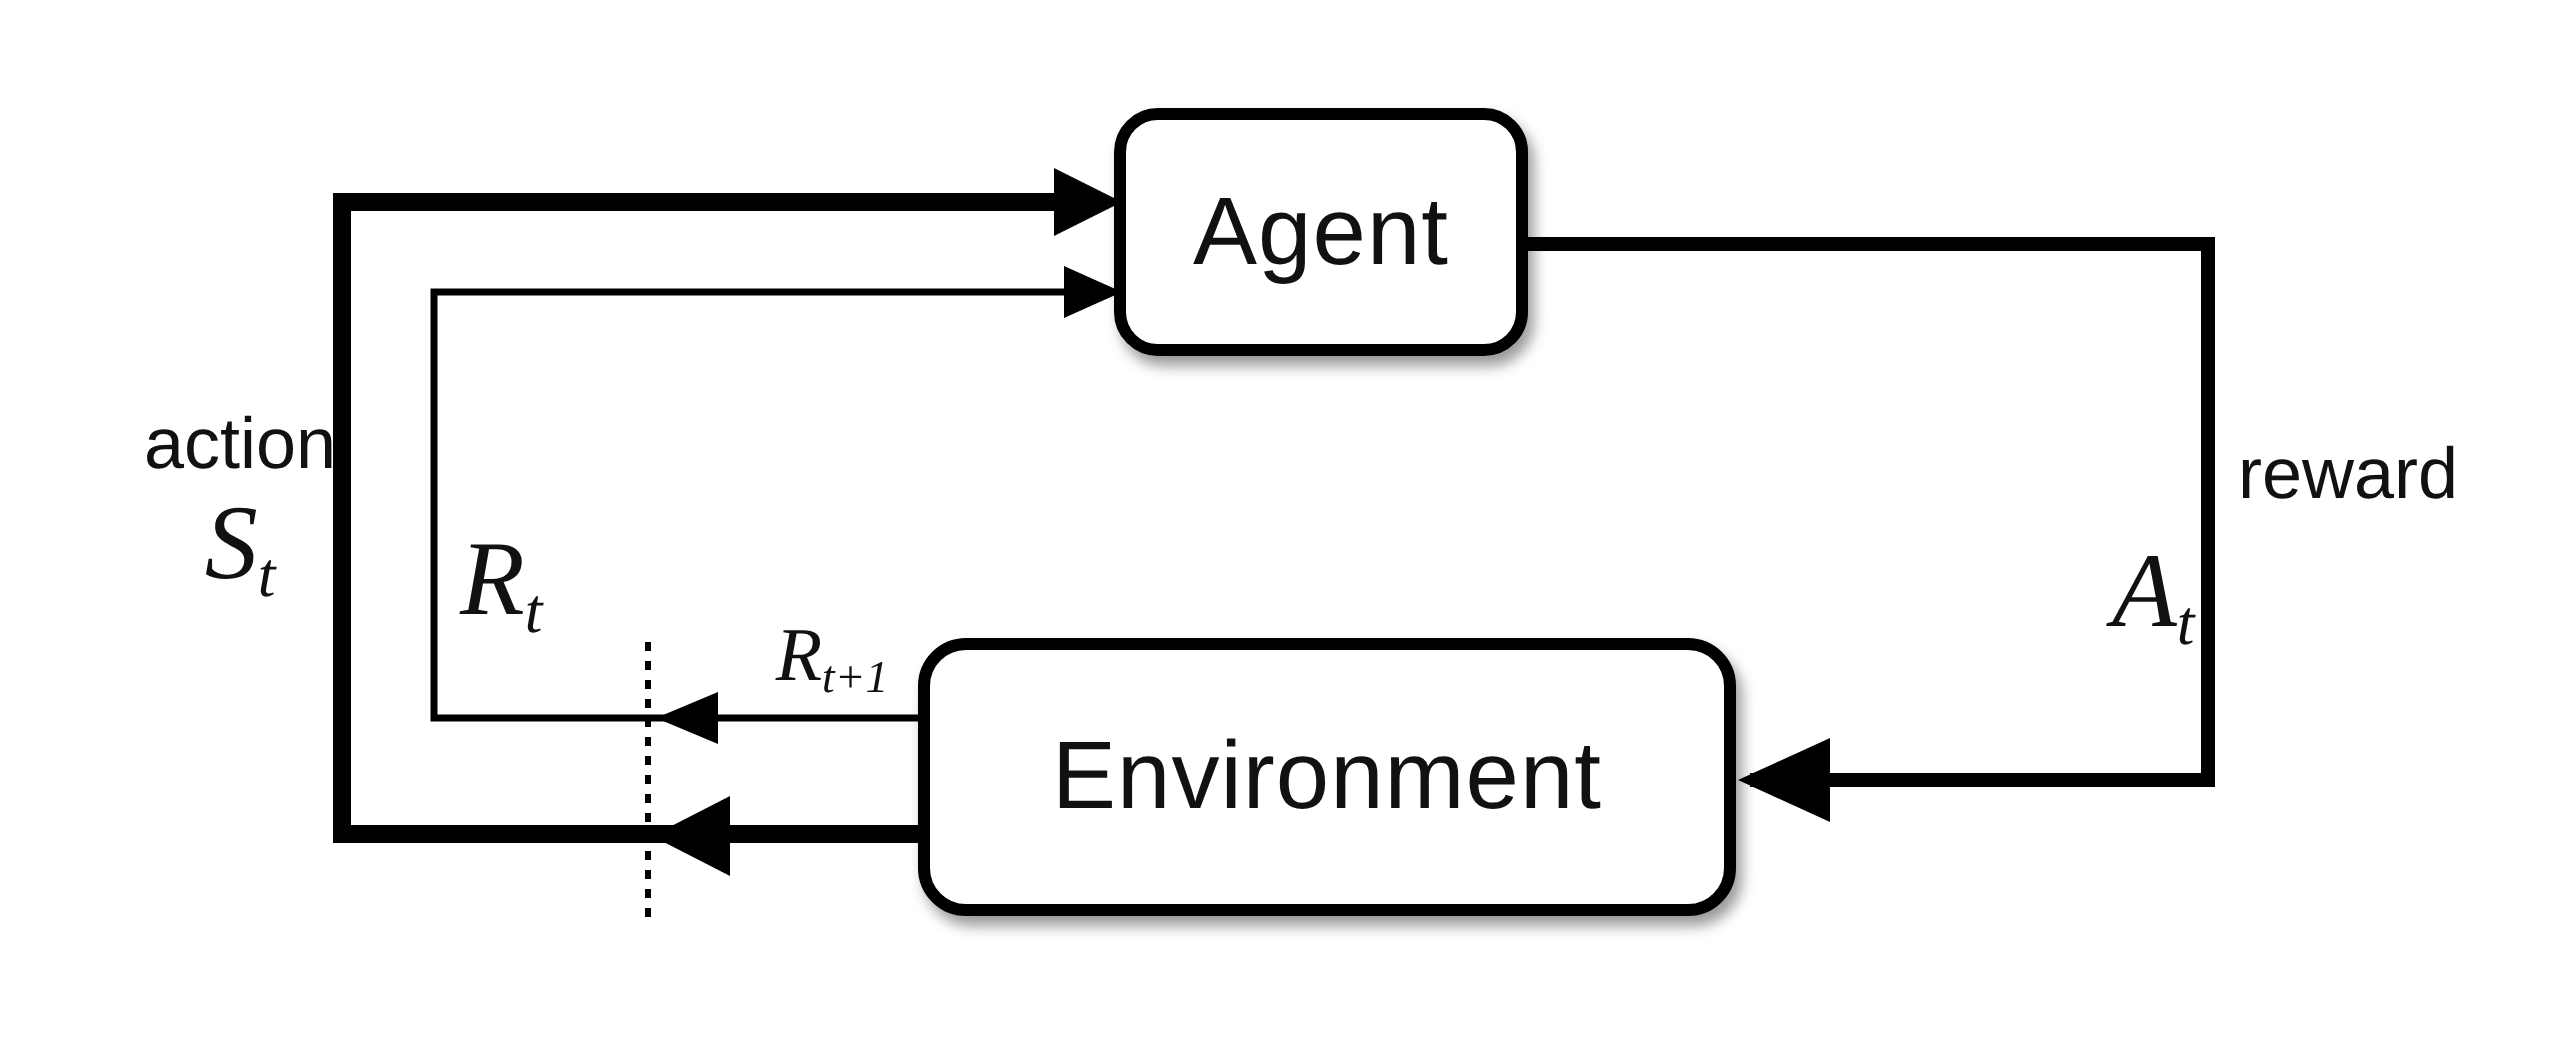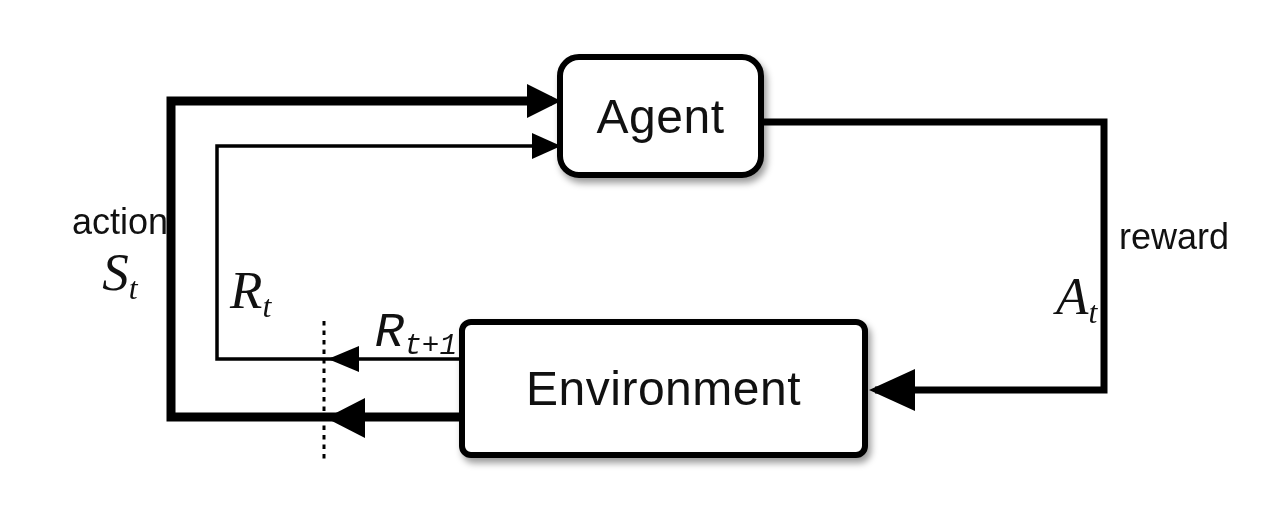--- a/index.html
+++ b/index.html
@@ -33,21 +33,21 @@
     box-shadow: 3px 5px 7px rgba(0,0,0,0.40);
   }
   .node-box.agent {
     left: 557px; top: 54px;
     width: 207px; height: 124px;
     border-radius: 22px;
   }
   .node-box.environment {
     left: 459px; top: 319px;
     width: 409px; height: 139px;
-    border-radius: 12px;
+    border-radius: 24px;
   }
   .node-label {
     font-size: 48px;
     color: #111111;
     letter-spacing: 0.5px;
     white-space: nowrap;
   }
   .lbl {
     position: absolute;
     z-index: 3;
@@ -65,21 +65,21 @@
     font-size: 53px;
   }
   .math sub {
     font-size: 0.60em;
     font-style: italic;
     vertical-align: baseline;
     position: relative;
     top: 0.28em;
     line-height: 0;
   }
-  .math.small { font-size: 49px; font-family: Liberation Mono, monospace; }
+  .math.small { font-size: 38px; }
   .center { text-align: center; }
 
   .lbl.state-word  { left: 58px;  top: 204px; width: 124px; }
   .lbl.state-sym   { left: 58px;  top: 246px; width: 124px; }
   .lbl.reward-word { left: 230px; top: 204px; }
   .lbl.reward-sym  { left: 230px; top: 264px; }
   .lbl.action-word { left: 1119px; top: 219px; }
   .lbl.action-sym  { left: 1056px; top: 270px; }
   .lbl.next-reward { left: 368px; top: 309px; width: 96px; }
   .lbl.next-state  { left: 362px; top: 368px; width: 96px; }

